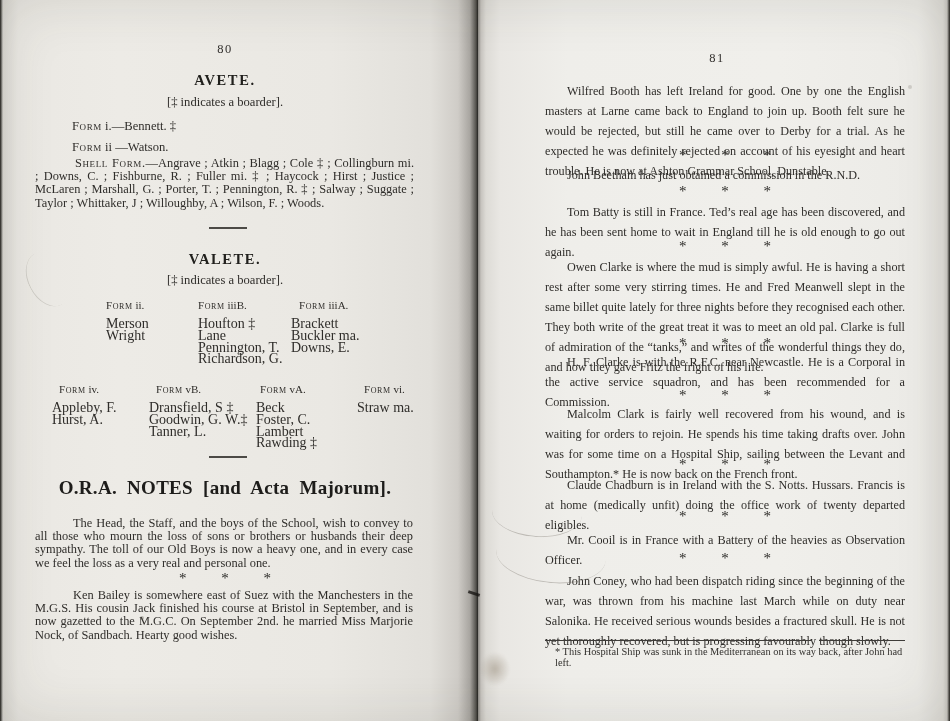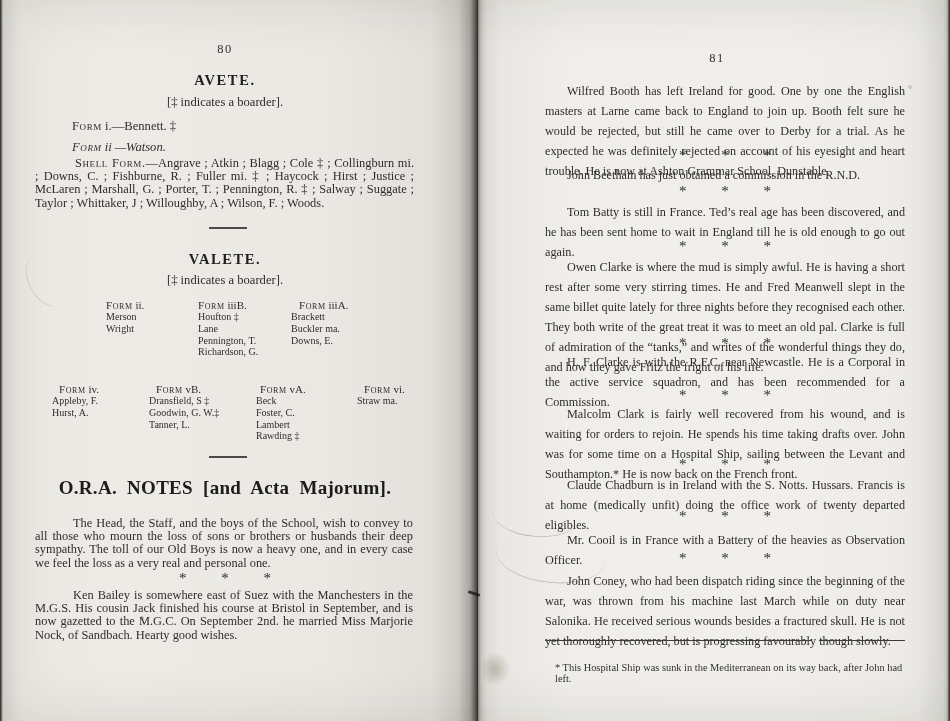--- a/index.html
+++ b/index.html
@@ -45,21 +45,21 @@
   .htitle { font-weight:bold; font-size:14.5px; letter-spacing:1.6px; color:#21201d; }
   .bnote { font-size:12.6px; }
   .sc { font-variant:small-caps; letter-spacing:0.6px; }
   .formline { font-size:12.6px; }
   .para-l { font-size:12.4px; line-height:13.2px; text-align:justify; text-indent:38px; }
   .para-r { font-size:12.2px; line-height:20px; text-align:justify; text-indent:22px; }
   .rule { border-top:2px solid #4c4a46; height:0; }
   .sep { font-size:15px; word-spacing:31px; text-align:center; color:#2b2a27; line-height:10px; }
   .ora-title { font-weight:bold; font-size:19px; word-spacing:5px; letter-spacing:0.3px; color:#1d1c1a; text-align:center; }
   .vh { font-size:11px; white-space:nowrap; }
-  .vnames { font-size:10px; line-height:11.8px; }
+  .vnames { margin-top:7px; font-size:14px; line-height:11.8px; }
   .vnames div { white-space:nowrap; }
   .fnrule { display:flex; justify-content:space-between; }
   .fnrule span { border-top:1.5px solid #3f3d3a; height:0; display:block; }
   .fnrule .seg1 { width:267px; }
   .fnrule .seg2 { width:86px; }
   .footnote { font-size:10.4px; line-height:11px; padding-left:10px; color:#33312e; }
 </style>
 </head>
 <body>
 
@@ -68,21 +68,21 @@
   <div class="page page-left">
 
     <div class="abs center pnum" style="left:35px;width:380px;top:42px;">80</div>
 
     <div class="abs center htitle" style="left:35px;width:380px;top:72px;">AVETE.</div>
 
     <div class="abs center bnote" style="left:35px;width:380px;top:95px;">[‡ indicates a boarder].</div>
 
     <div class="abs formline" style="left:72px;top:119px;"><span class="sc">Form</span><span> i.—Bennett. ‡</span></div>
 
-    <div class="abs formline" style="left:72px;top:140px;font-style:italic;"><span class="sc">Form</span><span> ii —Watson.</span></div>
+    <div class="abs formline" style="left:72px;top:140px;"><span class="sc">Form</span><span> ii —Watson.</span></div>
 
     <p class="abs para-l" style="left:35px;width:379px;top:150px;margin:0;margin-top:7px;text-indent:40px;"><span class="sc">Shell Form.</span><span>—Angrave ; Atkin ; Blagg ; Cole ‡ ; Collingburn mi. ; Downs, C. ; Fishburne, R. ; Fuller mi. ‡ ; Haycock ; Hirst ; Justice ; McLaren ; Marshall, G. ; Porter, T. ; Pennington, R. ‡ ; Salway ; Suggate ; Taylor ; Whittaker, J ; Willoughby, A ; Wilson, F. ; Woods.</span></p>
 
     <div class="abs rule" style="left:209px;top:227px;width:38px;"></div>
 
     <div class="abs center htitle" style="left:35px;width:380px;top:251px;">VALETE.</div>
 
     <div class="abs center bnote" style="left:35px;width:380px;top:273px;">[‡ indicates a boarder].</div>
 
     <div class="abs" style="left:106px;top:299px;">
@@ -188,21 +188,21 @@
 
     <div class="abs sep" style="left:67px;width:360px;top:553px;">* * *</div>
 
     <p class="abs para-r" style="left:67px;width:360px;top:571px;margin:0;">John Coney, who had been dispatch riding since the beginning of the war, was thrown from his machine last March while on duty near Salonika.  He received serious wounds besides a fractured skull.  He is not yet thoroughly recovered, but is progressing favourably though slowly.</p>
 
     <div class="abs fnrule" style="left:67px;width:360px;top:640px;">
       <span class="seg1"></span>
         <span class="seg2"></span>
     </div>
 
-    <div class="abs footnote" style="left:67px;width:360px;top:662px;">* This Hospital Ship was sunk in the Mediterranean on its way back, after John had left.</div>
+    <div class="abs footnote" style="left:67px;width:360px;top:646px;">* This Hospital Ship was sunk in the Mediterranean on its way back, after John had left.</div>
   </div>
 
   <div class="edge-left"></div>
   <div class="edge-right"></div>
   <div class="gutter-kink"></div>
   <div class="crease-arc arc1"></div>
   <div class="crease-arc arc2"></div>
   <div class="crease-l"></div>
   <div class="stain"></div>
   <div class="fleck" style="left:140px;top:616px;"></div>

